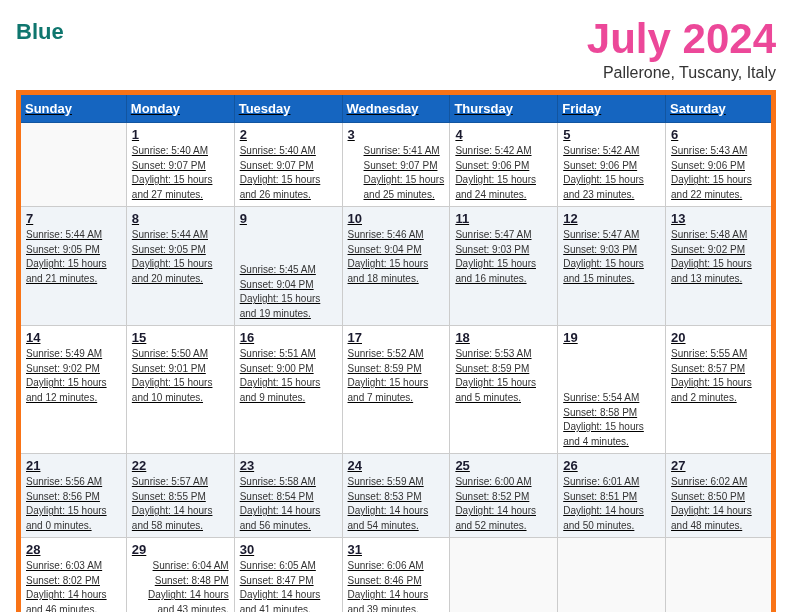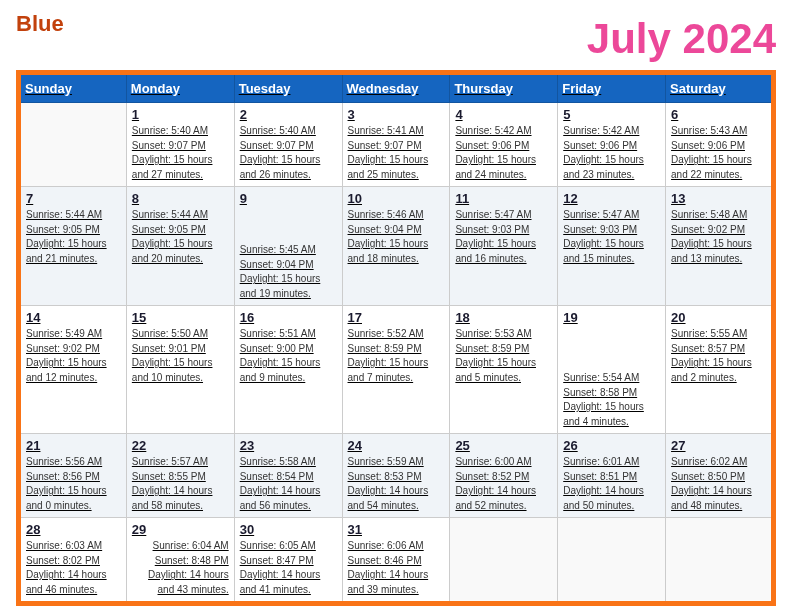--- a/index.html
+++ b/index.html
@@ -87,25 +87,26 @@
     .row-shaded td {
       background: #f0f4f8;
     }
   </style>
 </head>
 <body>
 
 <div class="header">
   <div class="logo">
     <div class="logo-row" style="margin-top:-4px;">
-      <span class="logo-text" style="color:#c2410c;">Blue</span>
+      <span class="logo-text" style="color:#0f766e;margin-top:8px;">Blue</span>
     </div>
   </div>
   <div class="title-block">
     <div class="month-title">July 2024</div>
+    <div class="location">Pallerone, Tuscany, Italy</div>
   </div>
 </div>
 
 <table class="calendar">
   <thead>
     <tr>
     <th>Sunday</th>
         <th>Monday</th>
         <th>Tuesday</th>
         <th>Wednesday</th>
@@ -126,21 +127,21 @@
         </td>
         <td>
           <div class="day-num">2</div>
           <div class="day-info" style="white-space: pre-line;">Sunrise: 5:40 AM
 Sunset: 9:07 PM
 Daylight: 15 hours
 and 26 minutes.</div>
         </td>
         <td>
           <div class="day-num">3</div>
-          <div class="day-info" style="white-space: pre-line;">Sunrise: 5:41 AM
+          <div class="day-info" style="white-space: pre-line; margin-left: 16px;">Sunrise: 5:41 AM
 Sunset: 9:07 PM
 Daylight: 15 hours
 and 25 minutes.</div>
         </td>
         <td>
           <div class="day-num">4</div>
           <div class="day-info" style="white-space: pre-line;">Sunrise: 5:42 AM
 Sunset: 9:06 PM
 Daylight: 15 hours
 and 24 minutes.</div>

